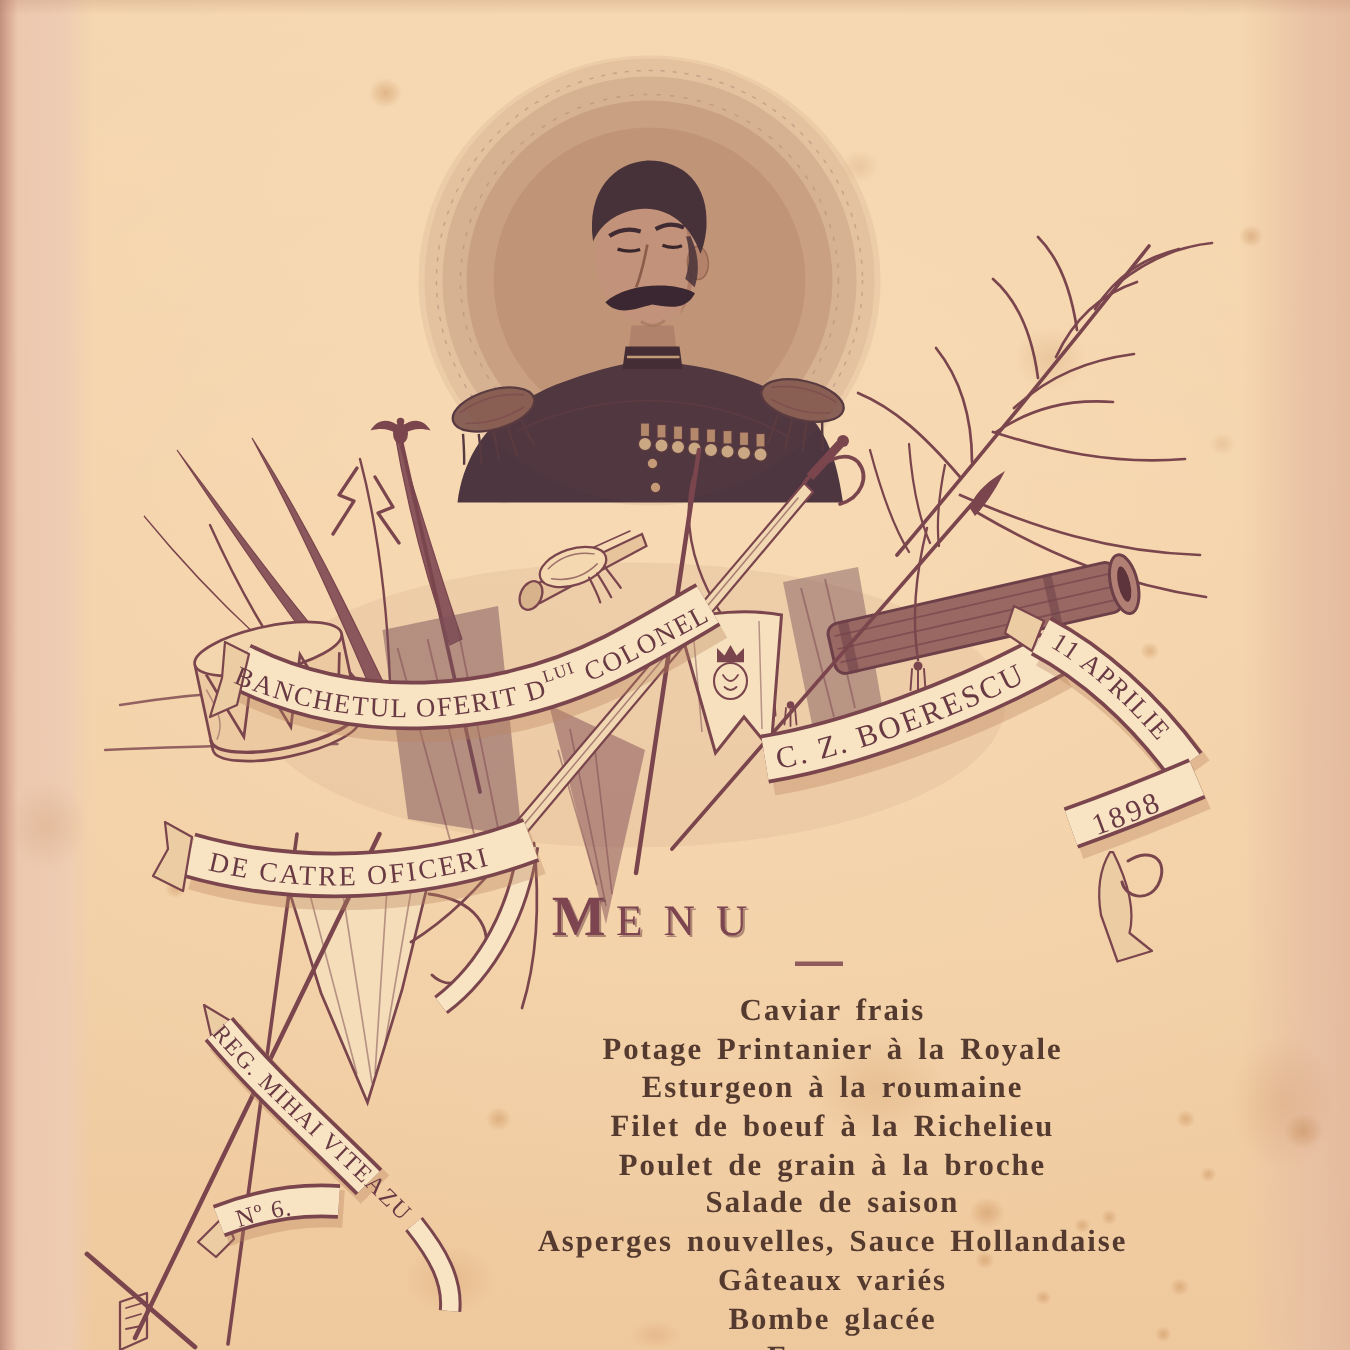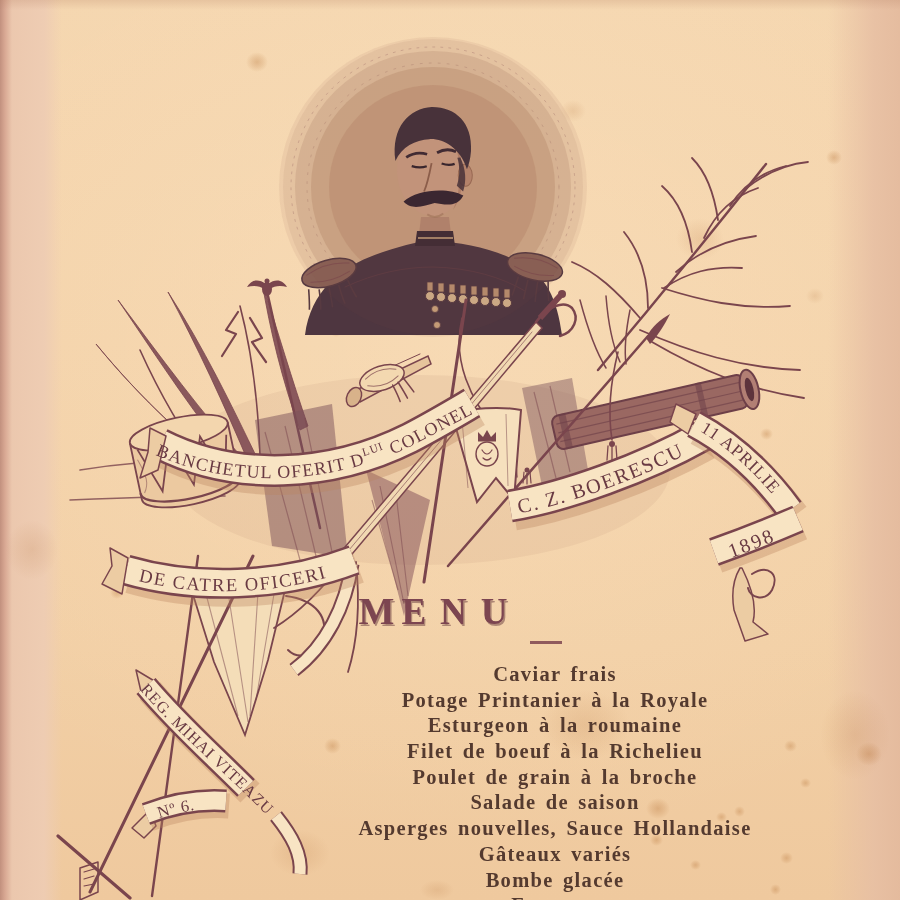--- a/index.html
+++ b/index.html
@@ -41,21 +41,21 @@
   .hatch{stroke:#7a454d;opacity:.5;fill:none;}
 
   
   .menu-title{
     position:absolute;top:589px;left:0;width:900px;text-align:center;
     color:#7c4550;transform:translateX(-10px);
     text-shadow:1.4px 1.6px 0 rgba(88,42,52,.45);
     white-space:nowrap;
   }
   .m-init{font-size:38px;font-weight:700;letter-spacing:2px;}
-  .m-rest{font-size:37px;font-weight:700;letter-spacing:14px;margin-left:5px;}
+  .m-rest{font-size:29px;font-weight:400;letter-spacing:14px;margin-left:5px;}
   .menu-rule{position:absolute;top:641px;left:530px;width:32px;height:2.5px;background:#7c4550;opacity:.85;}
   .menu-items{position:absolute;top:662px;left:150px;width:810px;text-align:center;}
   .menu-item{
     height:25.7px;line-height:25.7px;font-size:20.5px;font-weight:600;
     color:#543a2f;letter-spacing:1.3px;word-spacing:3px;white-space:nowrap;
   }
 </style>
 </head>
 <body>
 

